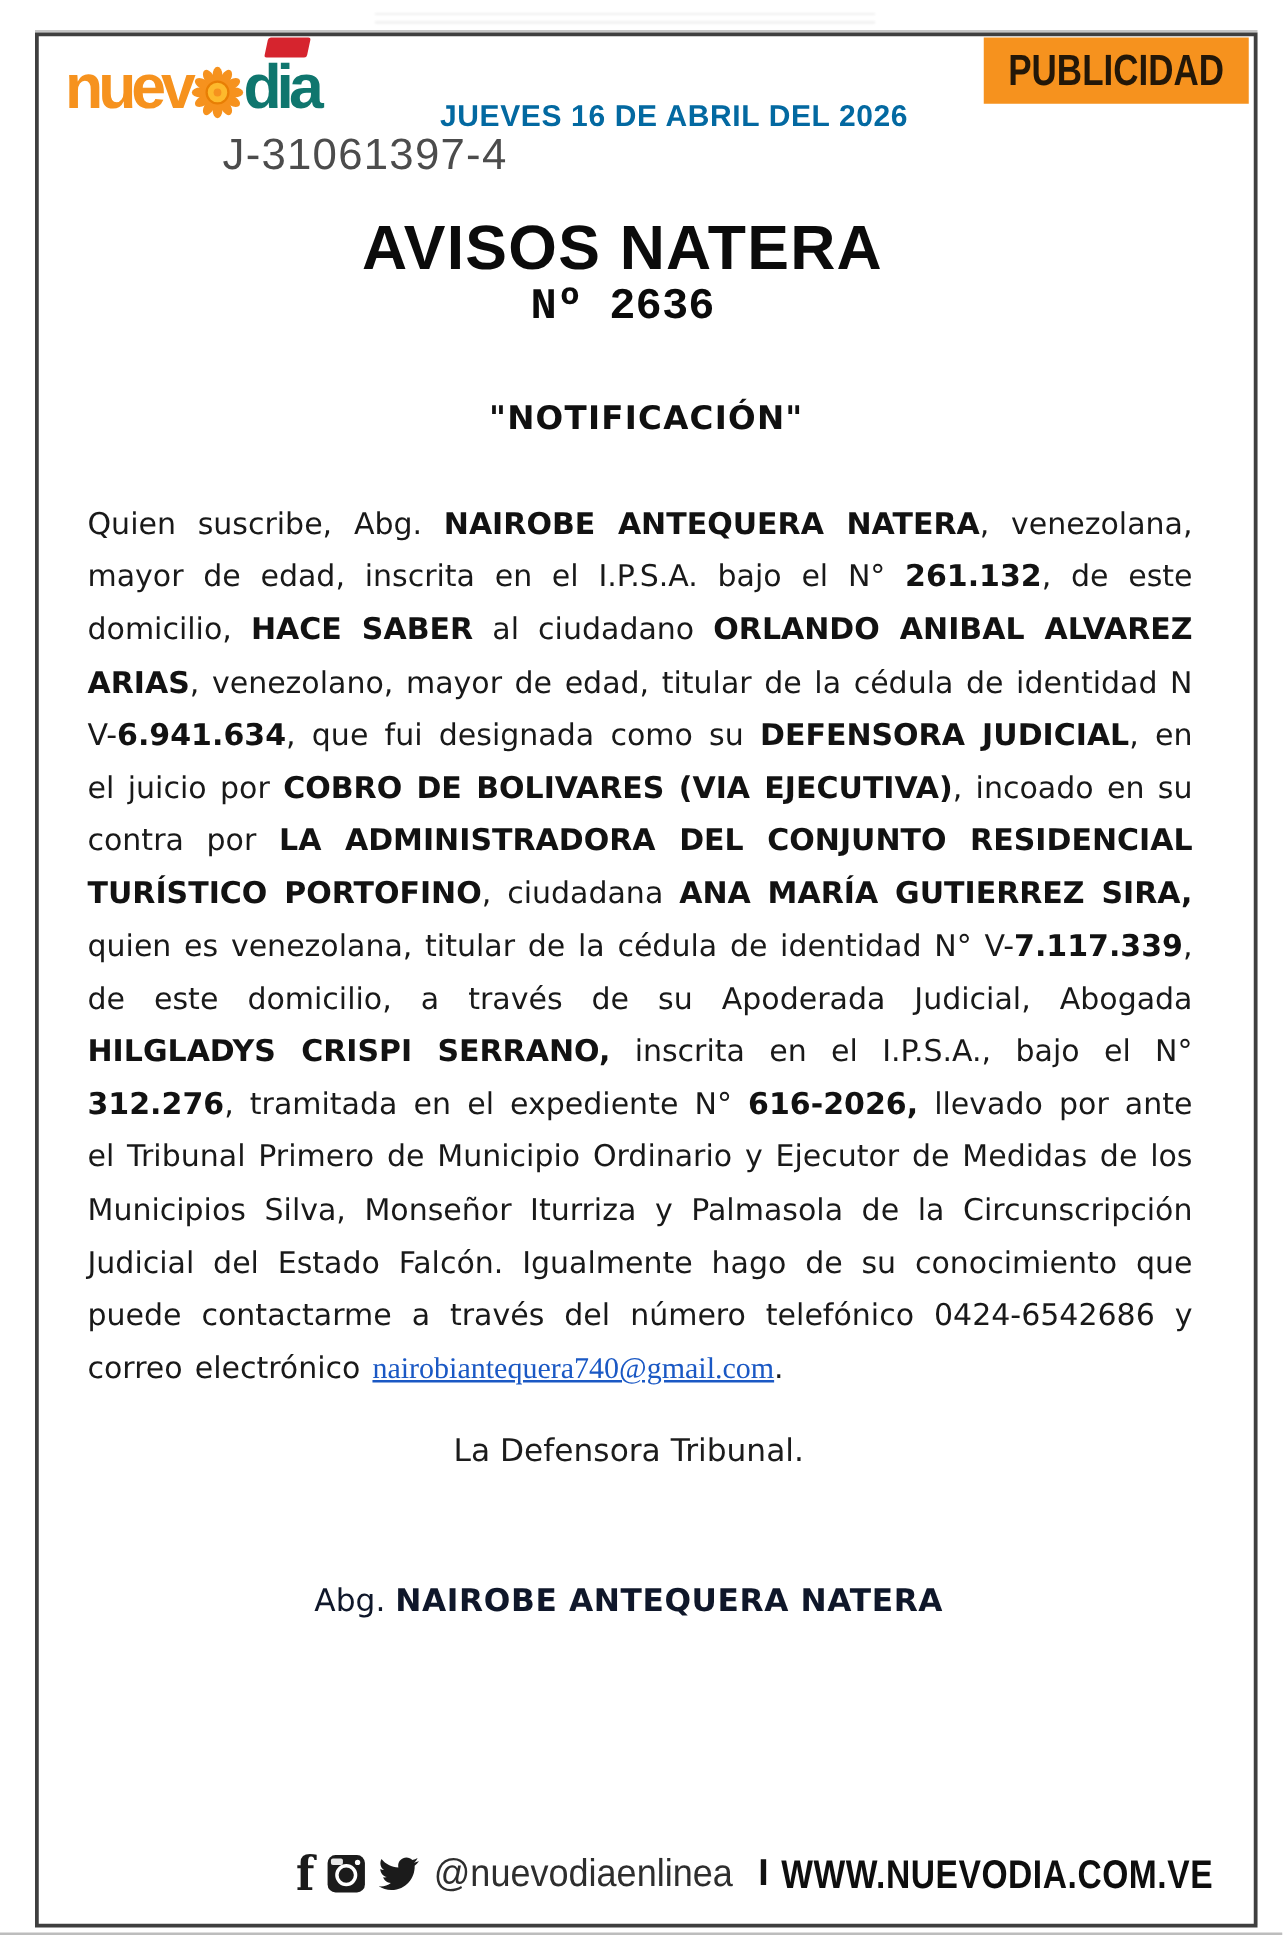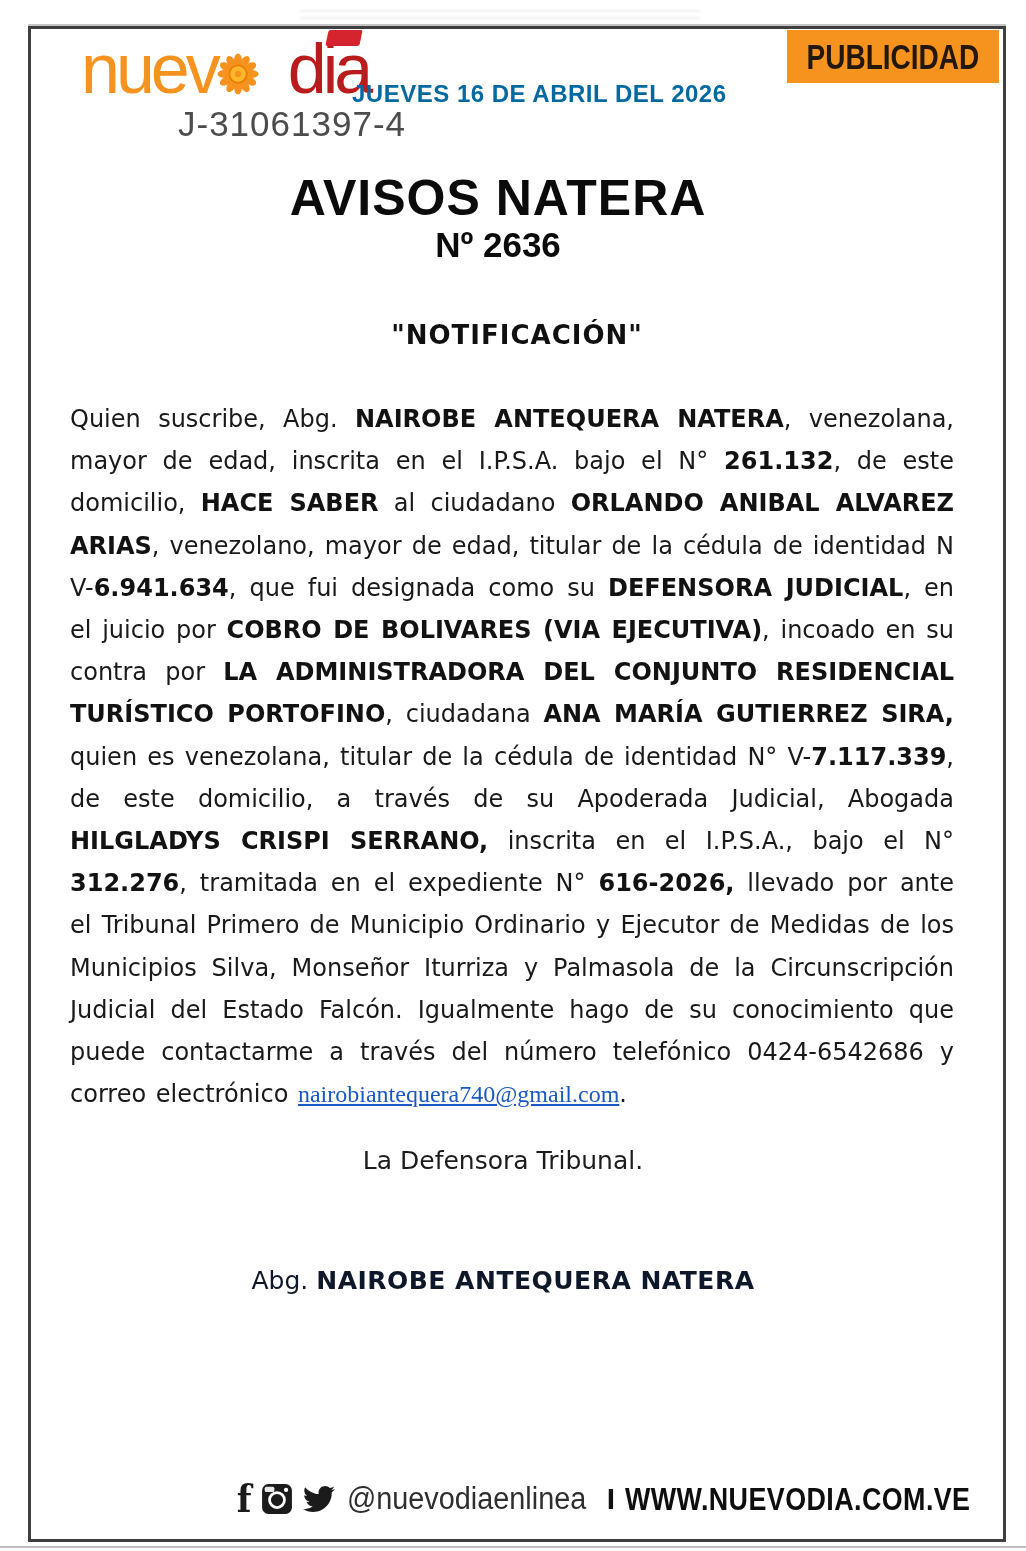--- a/index.html
+++ b/index.html
@@ -30,25 +30,25 @@
   .bleed{opacity:.12;pointer-events:none;background:
     repeating-linear-gradient(180deg,#888 0 2px,transparent 2px 7px);
     filter:blur(1px);}
   .bleed1{left:300px;top:10px;width:400px;height:9px;}
   .bleed2{left:80px;top:150px;width:160px;height:60px;opacity:.06;}
   .bleed3{left:770px;top:1495px;width:190px;height:34px;opacity:.08;}
 
   
   .logo-row{left:52px;top:38px;display:flex;align-items:flex-end;}
   .logo-text{
-    font-family:"Liberation Sans",sans-serif;font-weight:normal;
-    font-size:70px;line-height:62px;letter-spacing:-4px;margin-left:29px;
+    font-family:"Liberation Sans",sans-serif;font-weight:bold;
+    font-size:50px;line-height:62px;letter-spacing:-4px;
   }
   .logo-nuev{color:var(--brand-orange);}
-  .logo-dia{color:#b91c1c;position:relative;padding-right:6px;}
+  .logo-dia{color:#0f766e;position:relative;padding-right:6px;}
   .logo-accent{
     position:absolute;right:14px;top:-8px;width:34px;height:16px;
     background:var(--brand-red);transform:skewX(-12deg);border-radius:2px;
   }
   .sun{width:44px;height:44px;margin:0 -1px 4px -1px;}
   .rif{
     left:178px;top:104px;font-family:"Liberation Sans",sans-serif;
     font-size:35px;color:#4c4c4c;letter-spacing:1px;
   }
   .date{
@@ -66,21 +66,21 @@
     white-space:nowrap;
   }
 
   
   .title-block{left:0;top:172px;width:996px;text-align:center;}
   .title{
     font-family:"Liberation Sans",sans-serif;font-weight:bold;
     font-size:50px;line-height:52px;letter-spacing:1px;color:#0b0b0b;
   }
   .number{
-    font-family:Liberation Sans, sans-serif;font-weight:bold;
+    font-family:Liberation Mono, monospace;font-weight:bold;
     font-size:35px;line-height:38px;color:#0b0b0b;margin-top:2px;
   }
   .subtitle-block{left:28px;top:320px;width:978px;text-align:center;}
   .subtitle{
     font-weight:bold;font-size:26px;letter-spacing:1px;color:#101010;
   }
 
   
   .body-text{
     left:70px;top:398px;width:884px;

